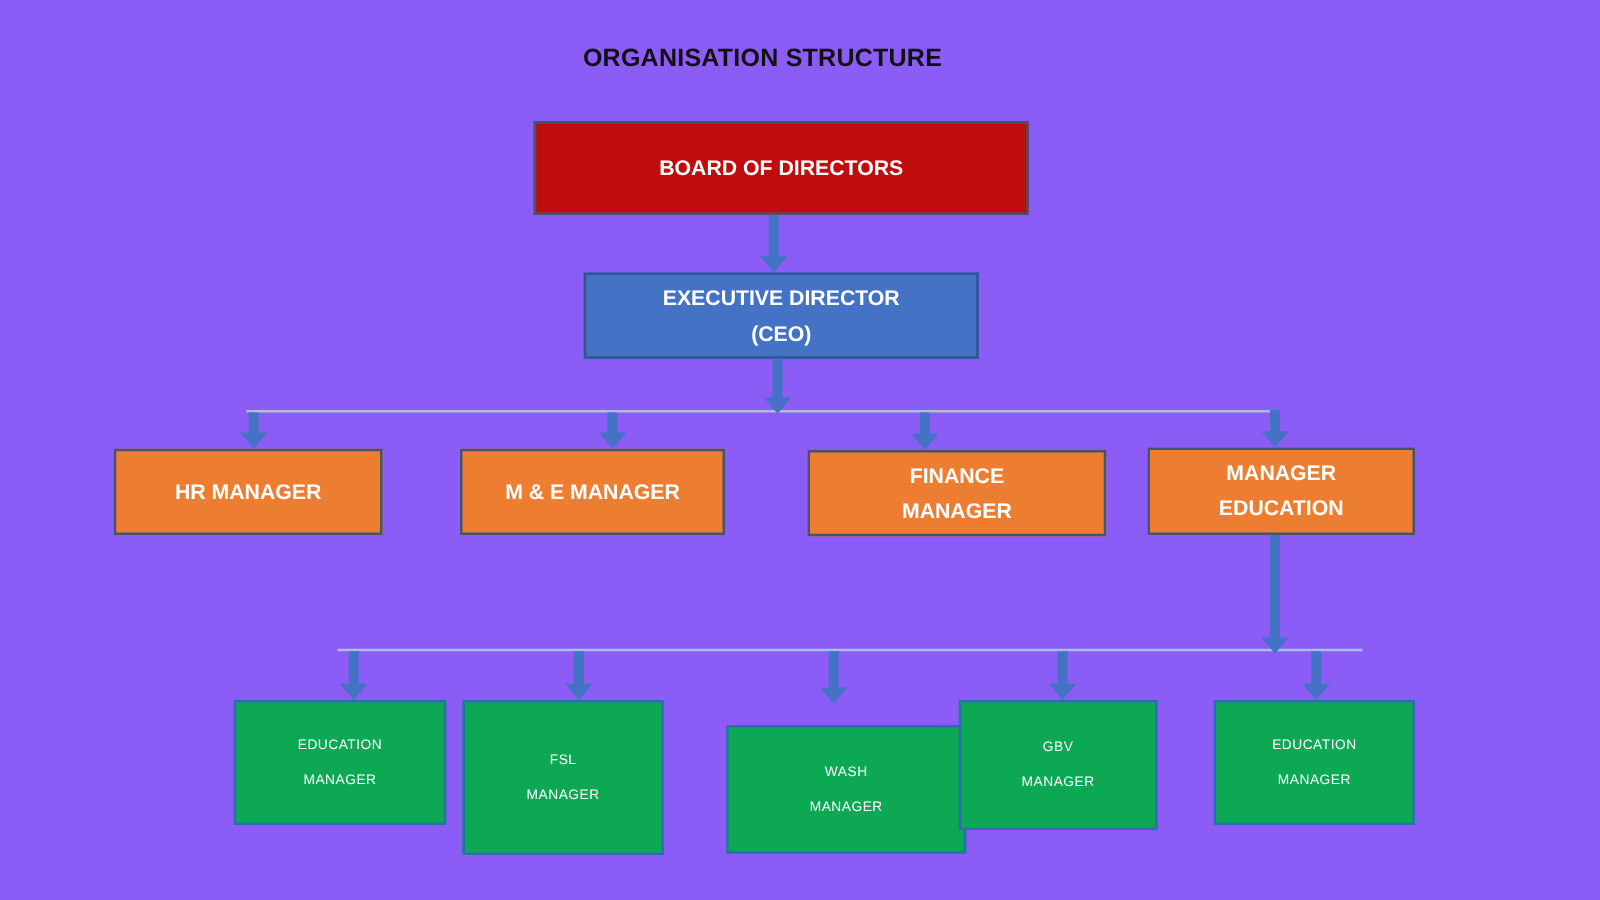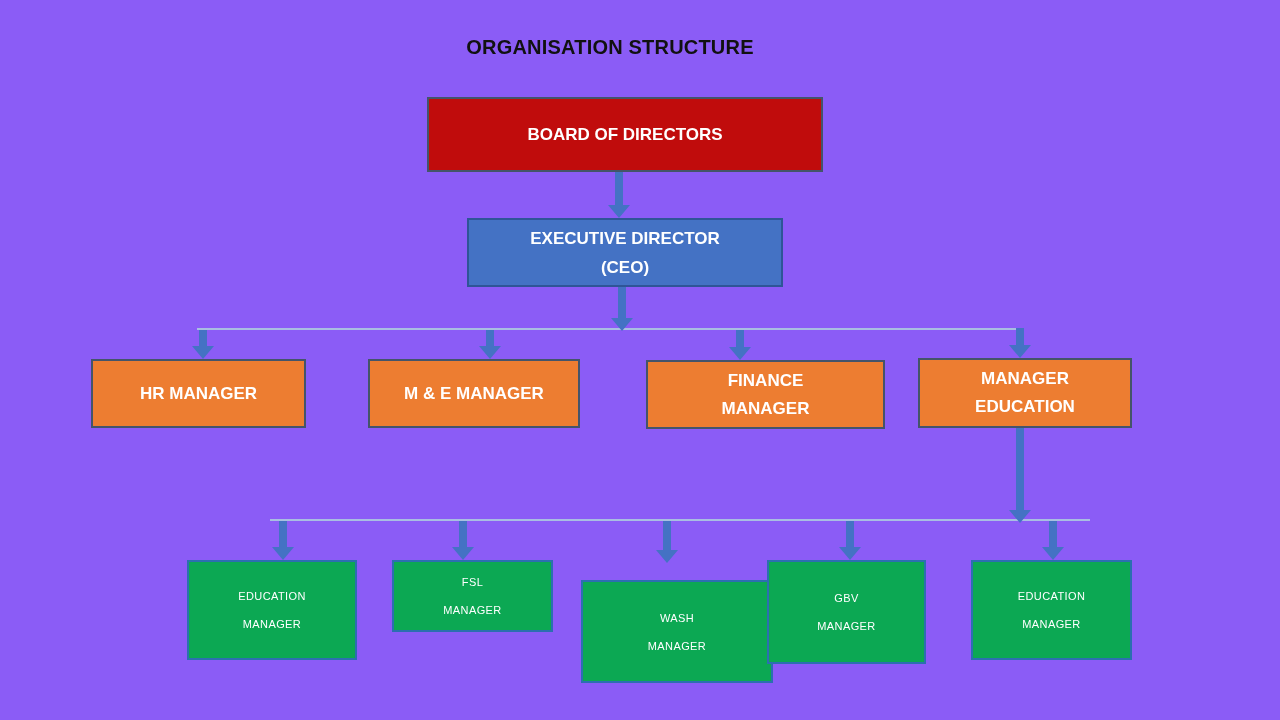--- a/index.html
+++ b/index.html
@@ -65,21 +65,21 @@
   </div>
   <div class="box box-orange" style="left:918px;top:358px;width:214px;height:70px">
     <span class="bl">MANAGER</span>
     <span class="bl">EDUCATION</span>
   </div>
 
   <div class="box box-green" style="left:187px;top:560px;width:170px;height:100px">
     <span class="bl">EDUCATION</span>
     <span class="bl">MANAGER</span>
   </div>
-  <div class="box box-green" style="left:392px;top:560px;width:161px;height:72px">
+  <div class="box box-green" style="left:370px;top:560px;width:161px;height:124px">
     <span class="bl">FSL</span>
     <span class="bl">MANAGER</span>
   </div>
   <div class="box box-green" style="left:581px;top:580px;width:192px;height:103px">
     <span class="bl">WASH</span>
     <span class="bl">MANAGER</span>
   </div>
   <div class="box box-green" style="left:767px;top:560px;width:159px;height:104px">
     <span class="bl">GBV</span>
     <span class="bl">MANAGER</span>

